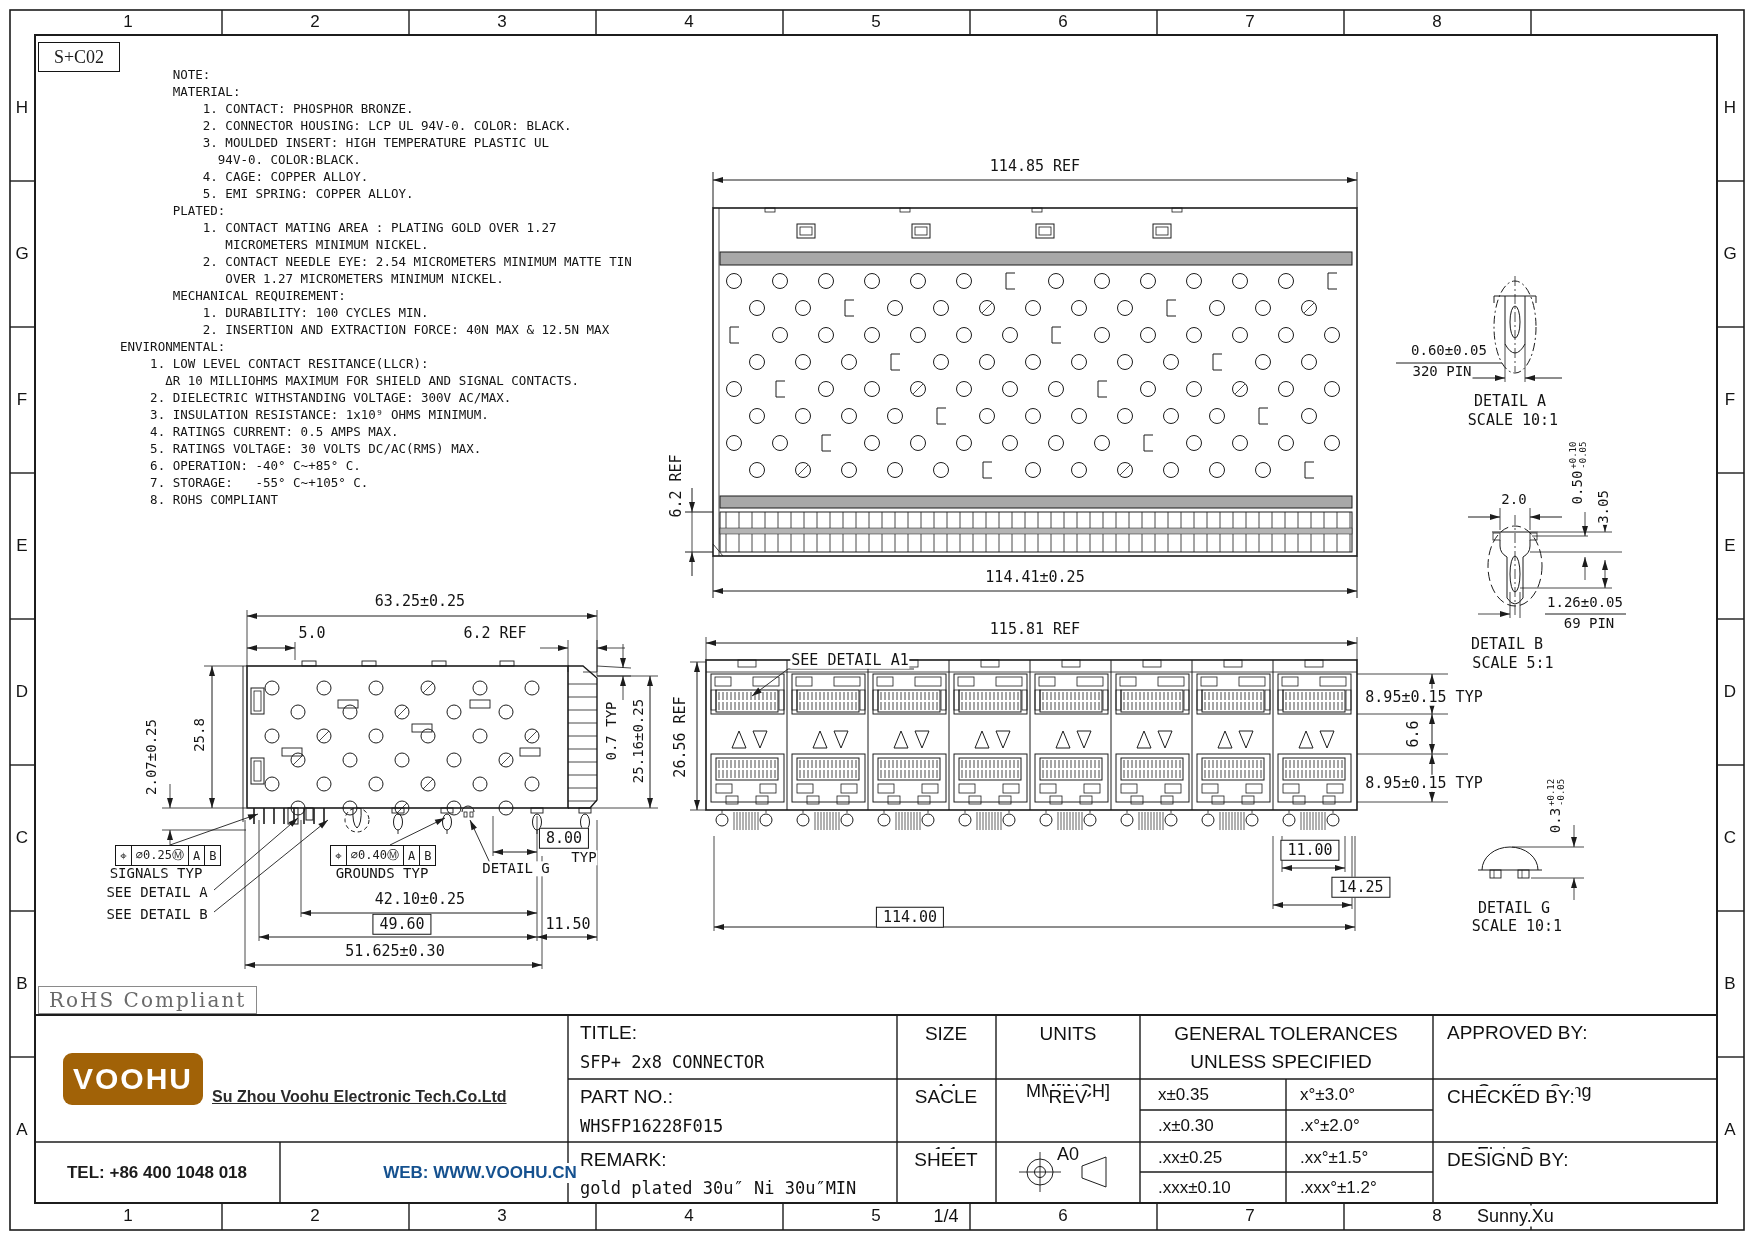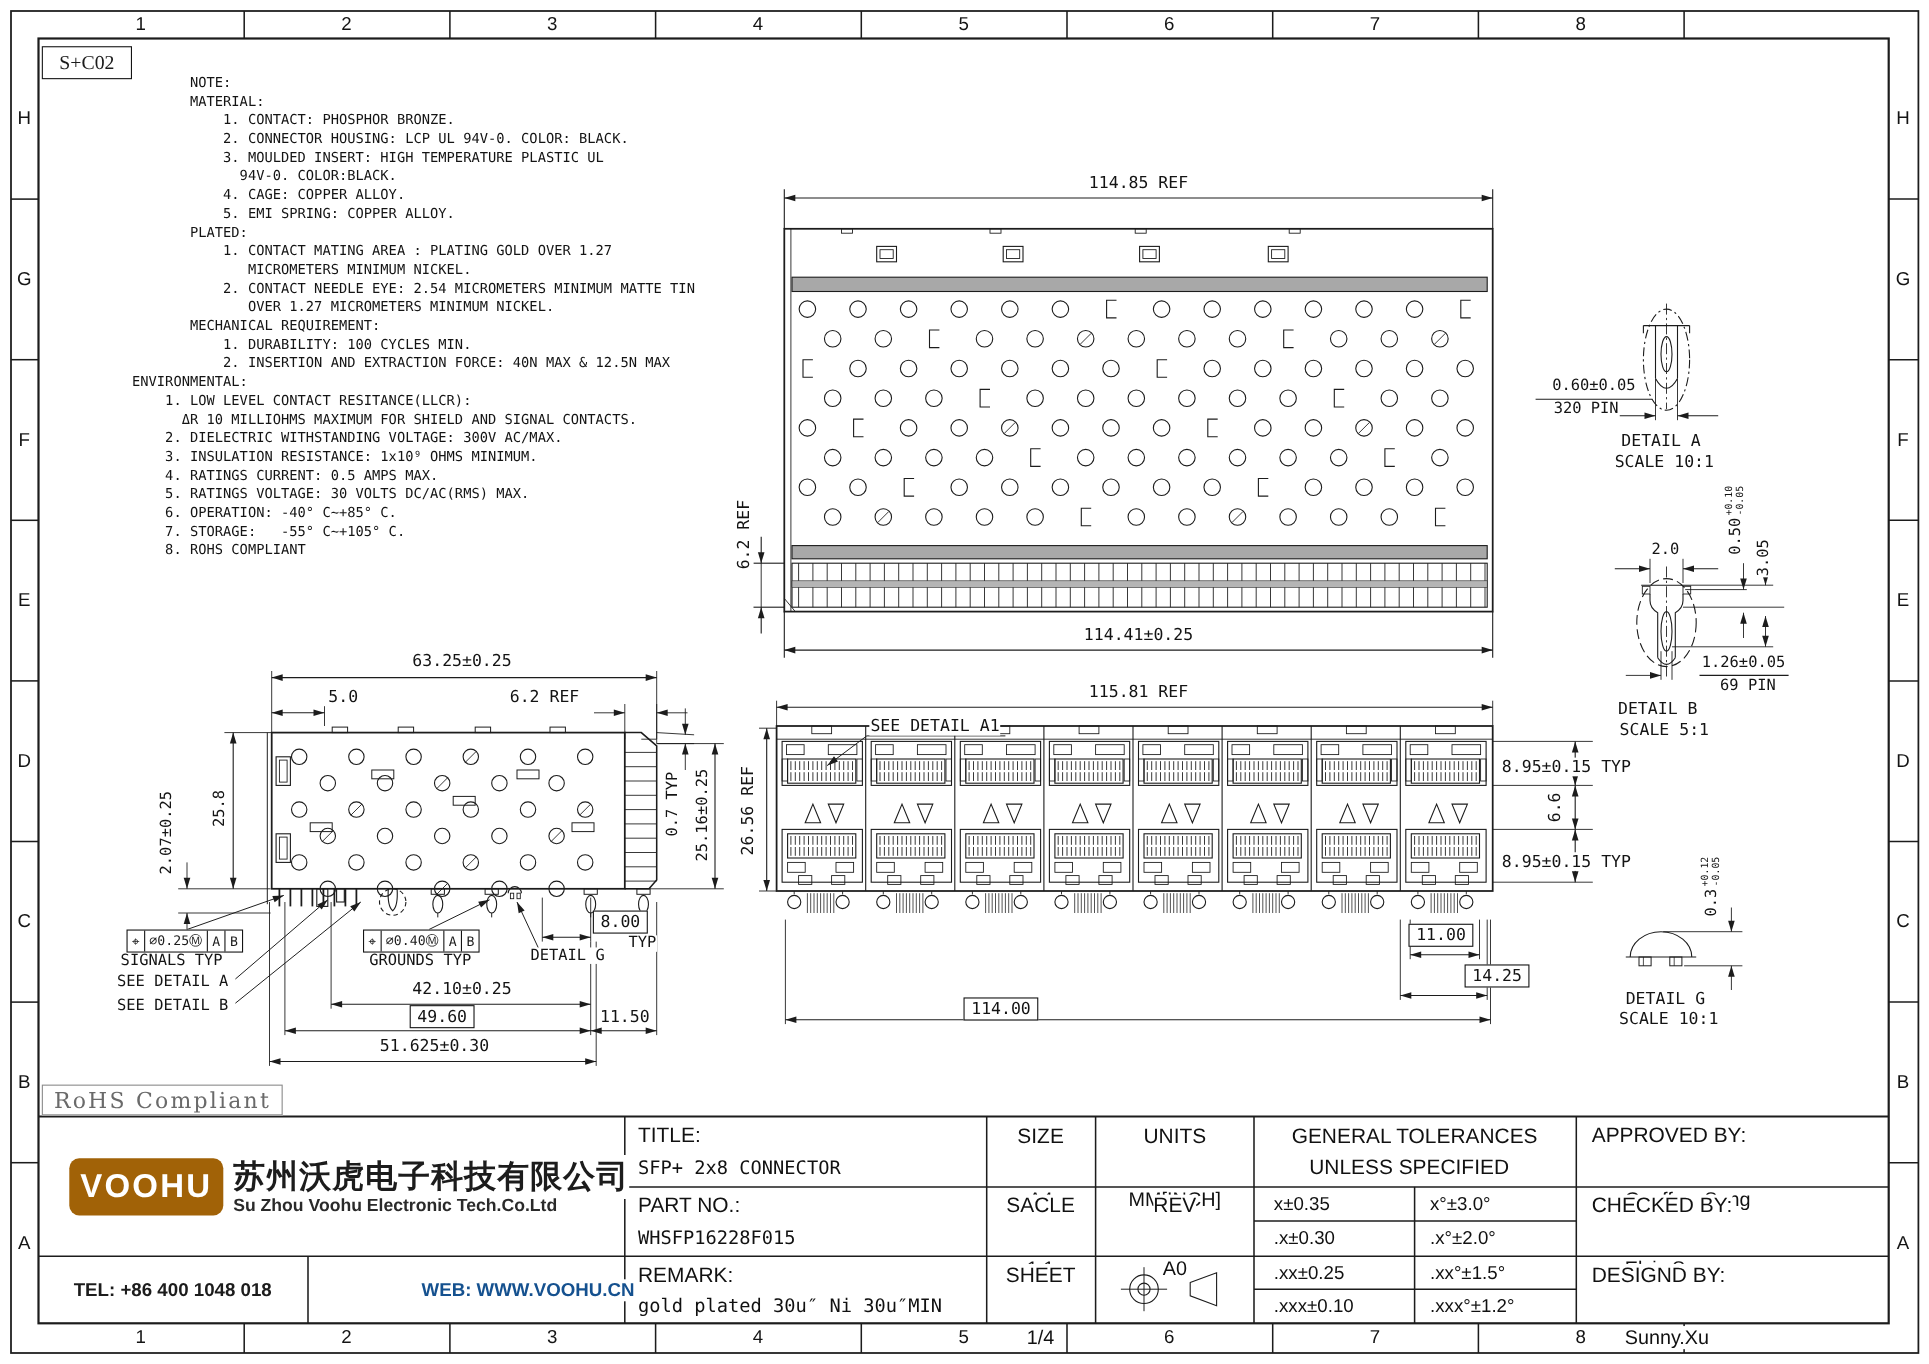--- a/index.html
+++ b/index.html
@@ -1371,22 +1371,21 @@
         <i>-0.05</i>
       </span></div>
   <div class="d c big" style="left:1514px;top:908px;">DETAIL G</div>
   <div class="d c big" style="left:1517px;top:926px;">SCALE 10:1</div>
 
   <div class="rohs" style="left:38px;top:986px;height:26px;">RoHS Compliant</div>
 
   <div class="logo-box" style="left:63px;top:1053px;width:140px;height:52px;">
     <span class="logo-brand">VOOHU</span>
   </div>
-  <div class="tb cn" style="left:212px;top:1070px;">苏州沃虎电子科技有限公司</div>
-  <div class="tb en" style="left:212px;top:1097px;">Su Zhou Voohu Electronic Tech.Co.Ltd</div>
+  <div class="tb en" style="left:212px;top:1097px;text-decoration:underline;">Su Zhou Voohu Electronic Tech.Co.Ltd</div>
   <div class="tb tel tbc" style="left:157px;top:1173px;">TEL: +86 400 1048 018</div>
   <div class="tb web tbc" style="left:480px;top:1173px;">WEB: WWW.VOOHU.CN</div>
 
   <div class="tb" style="left:580px;top:1033px;">TITLE:</div>
   <div class="tb tbv" style="left:580px;top:1062px;">SFP+ 2x8 CONNECTOR</div>
   <div class="tb" style="left:580px;top:1097px;">PART NO.:</div>
   <div class="tb tbv" style="left:580px;top:1126px;">WHSFP16228F015</div>
   <div class="tb" style="left:580px;top:1160px;">REMARK:</div>
   <div class="tb tbv" style="left:580px;top:1188px;">gold plated 30u″ Ni 30u″MIN</div>
 

